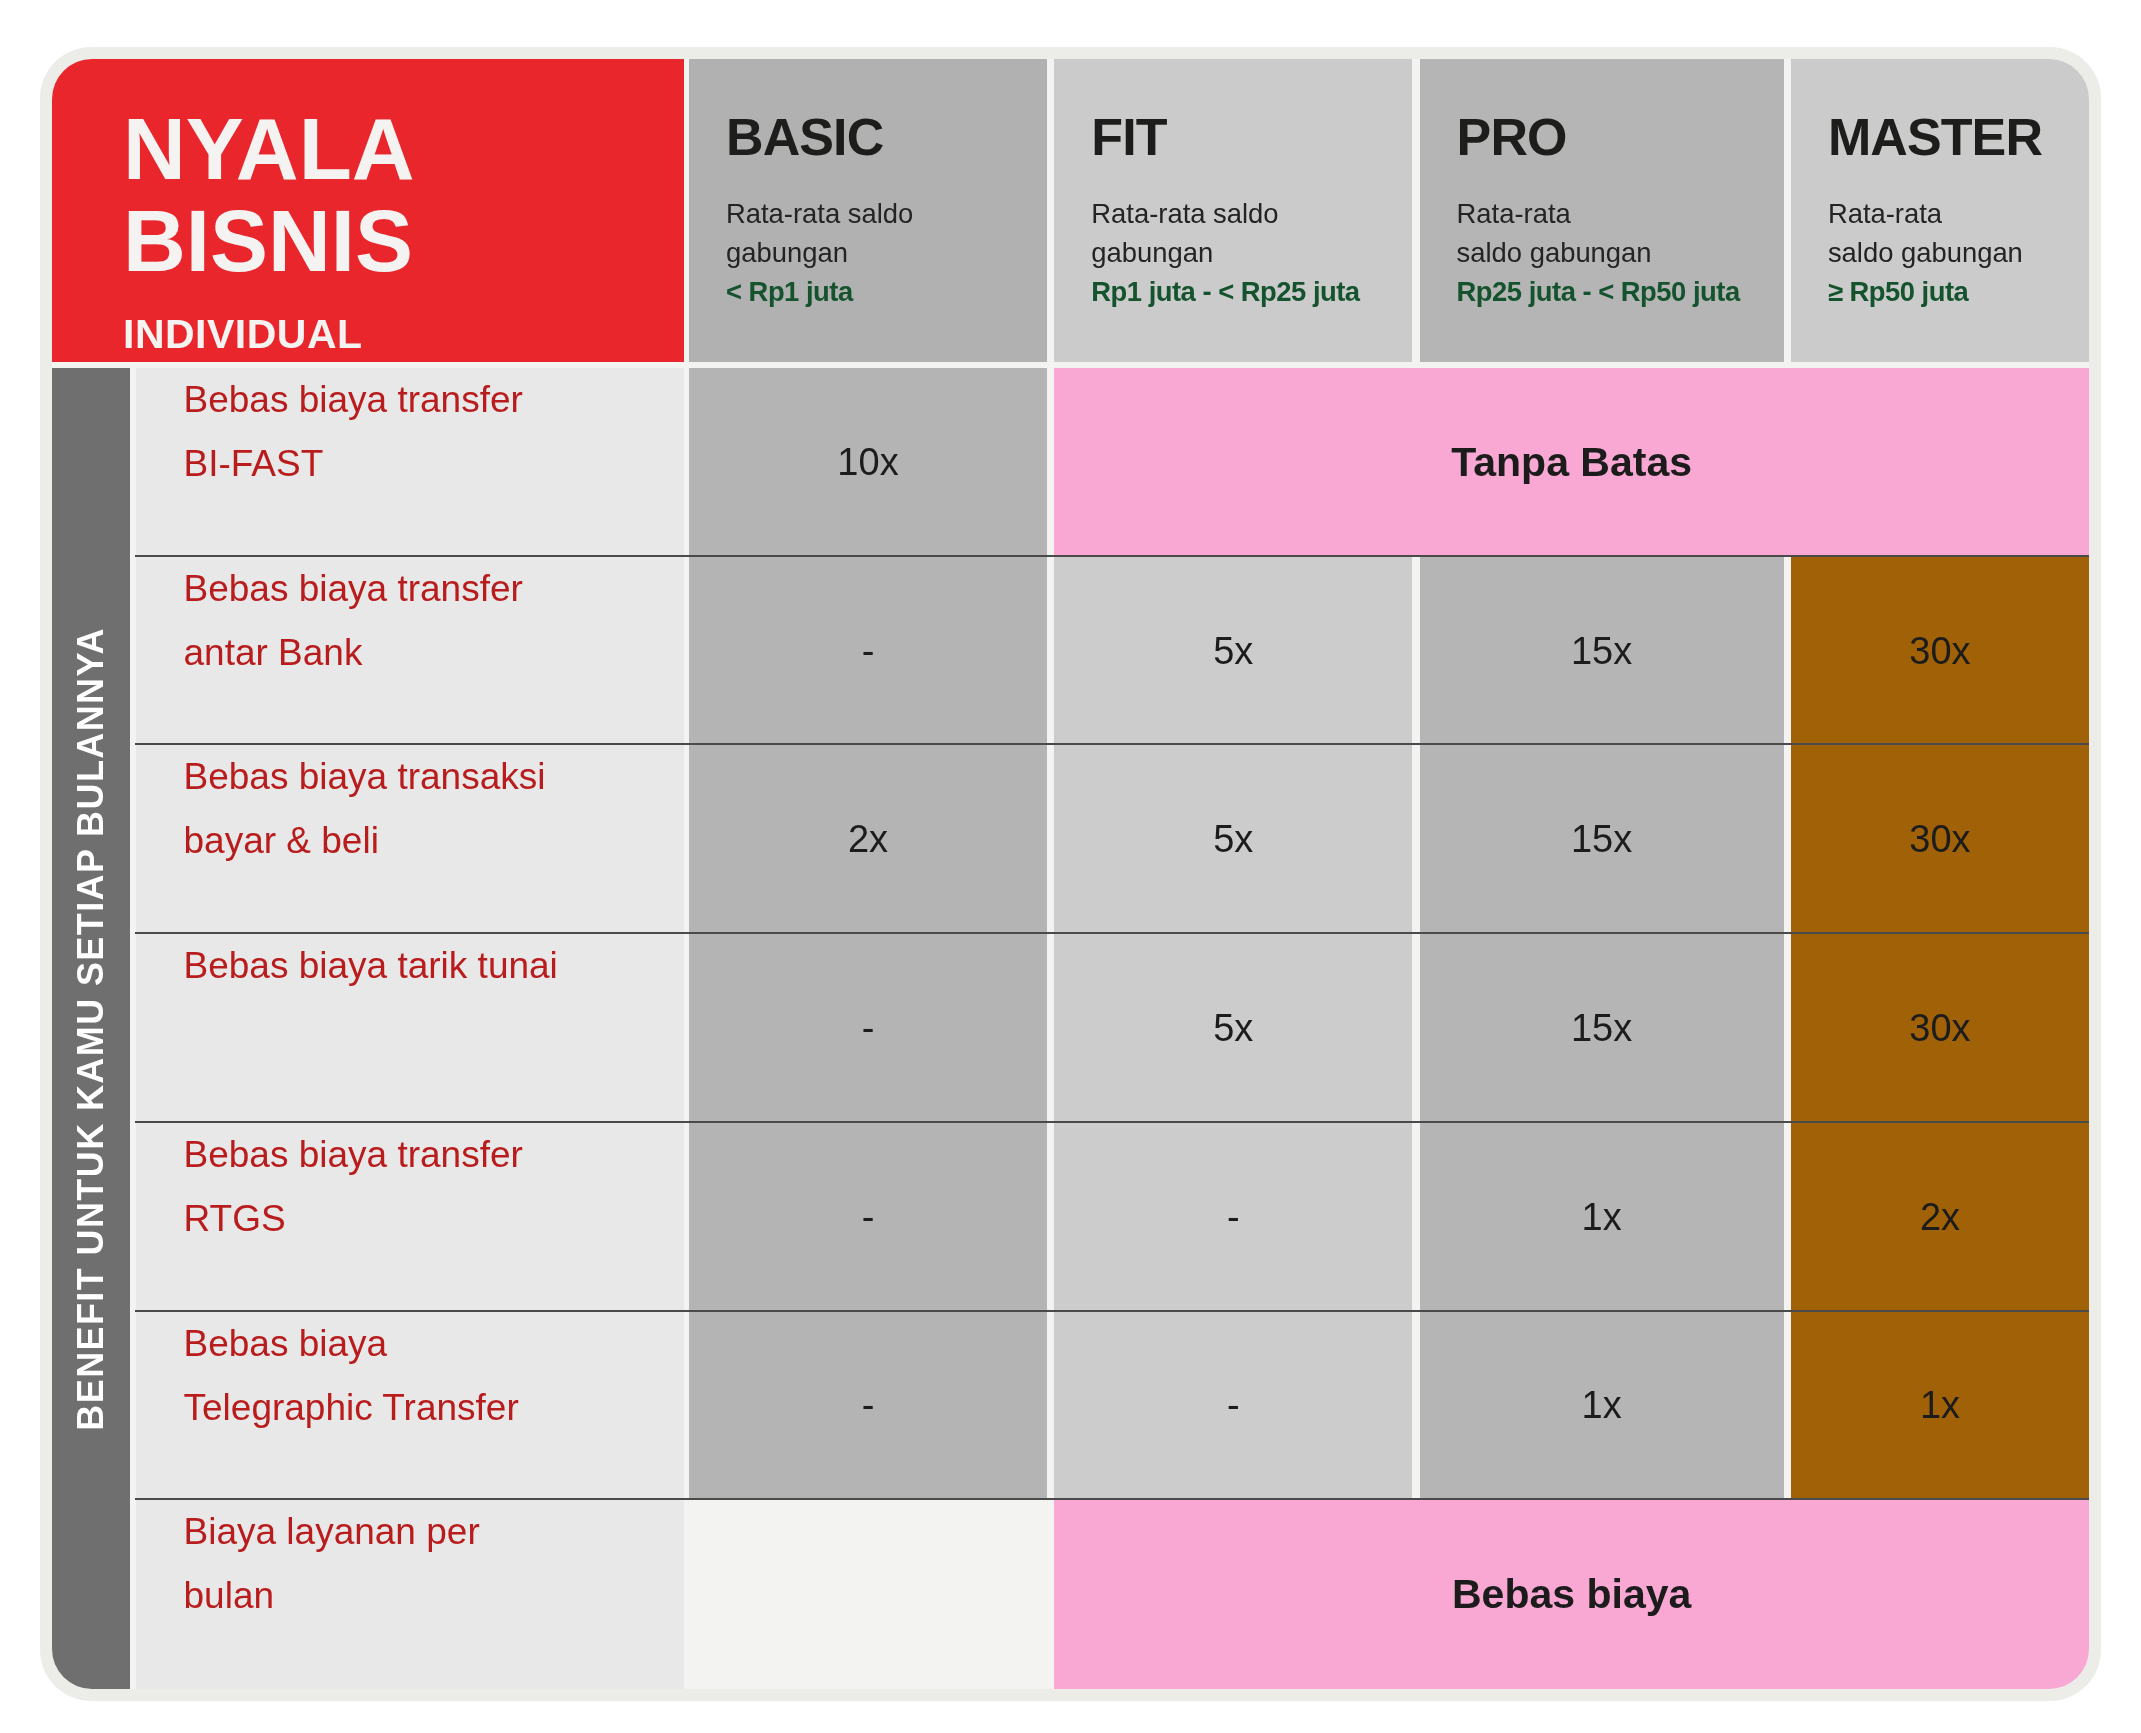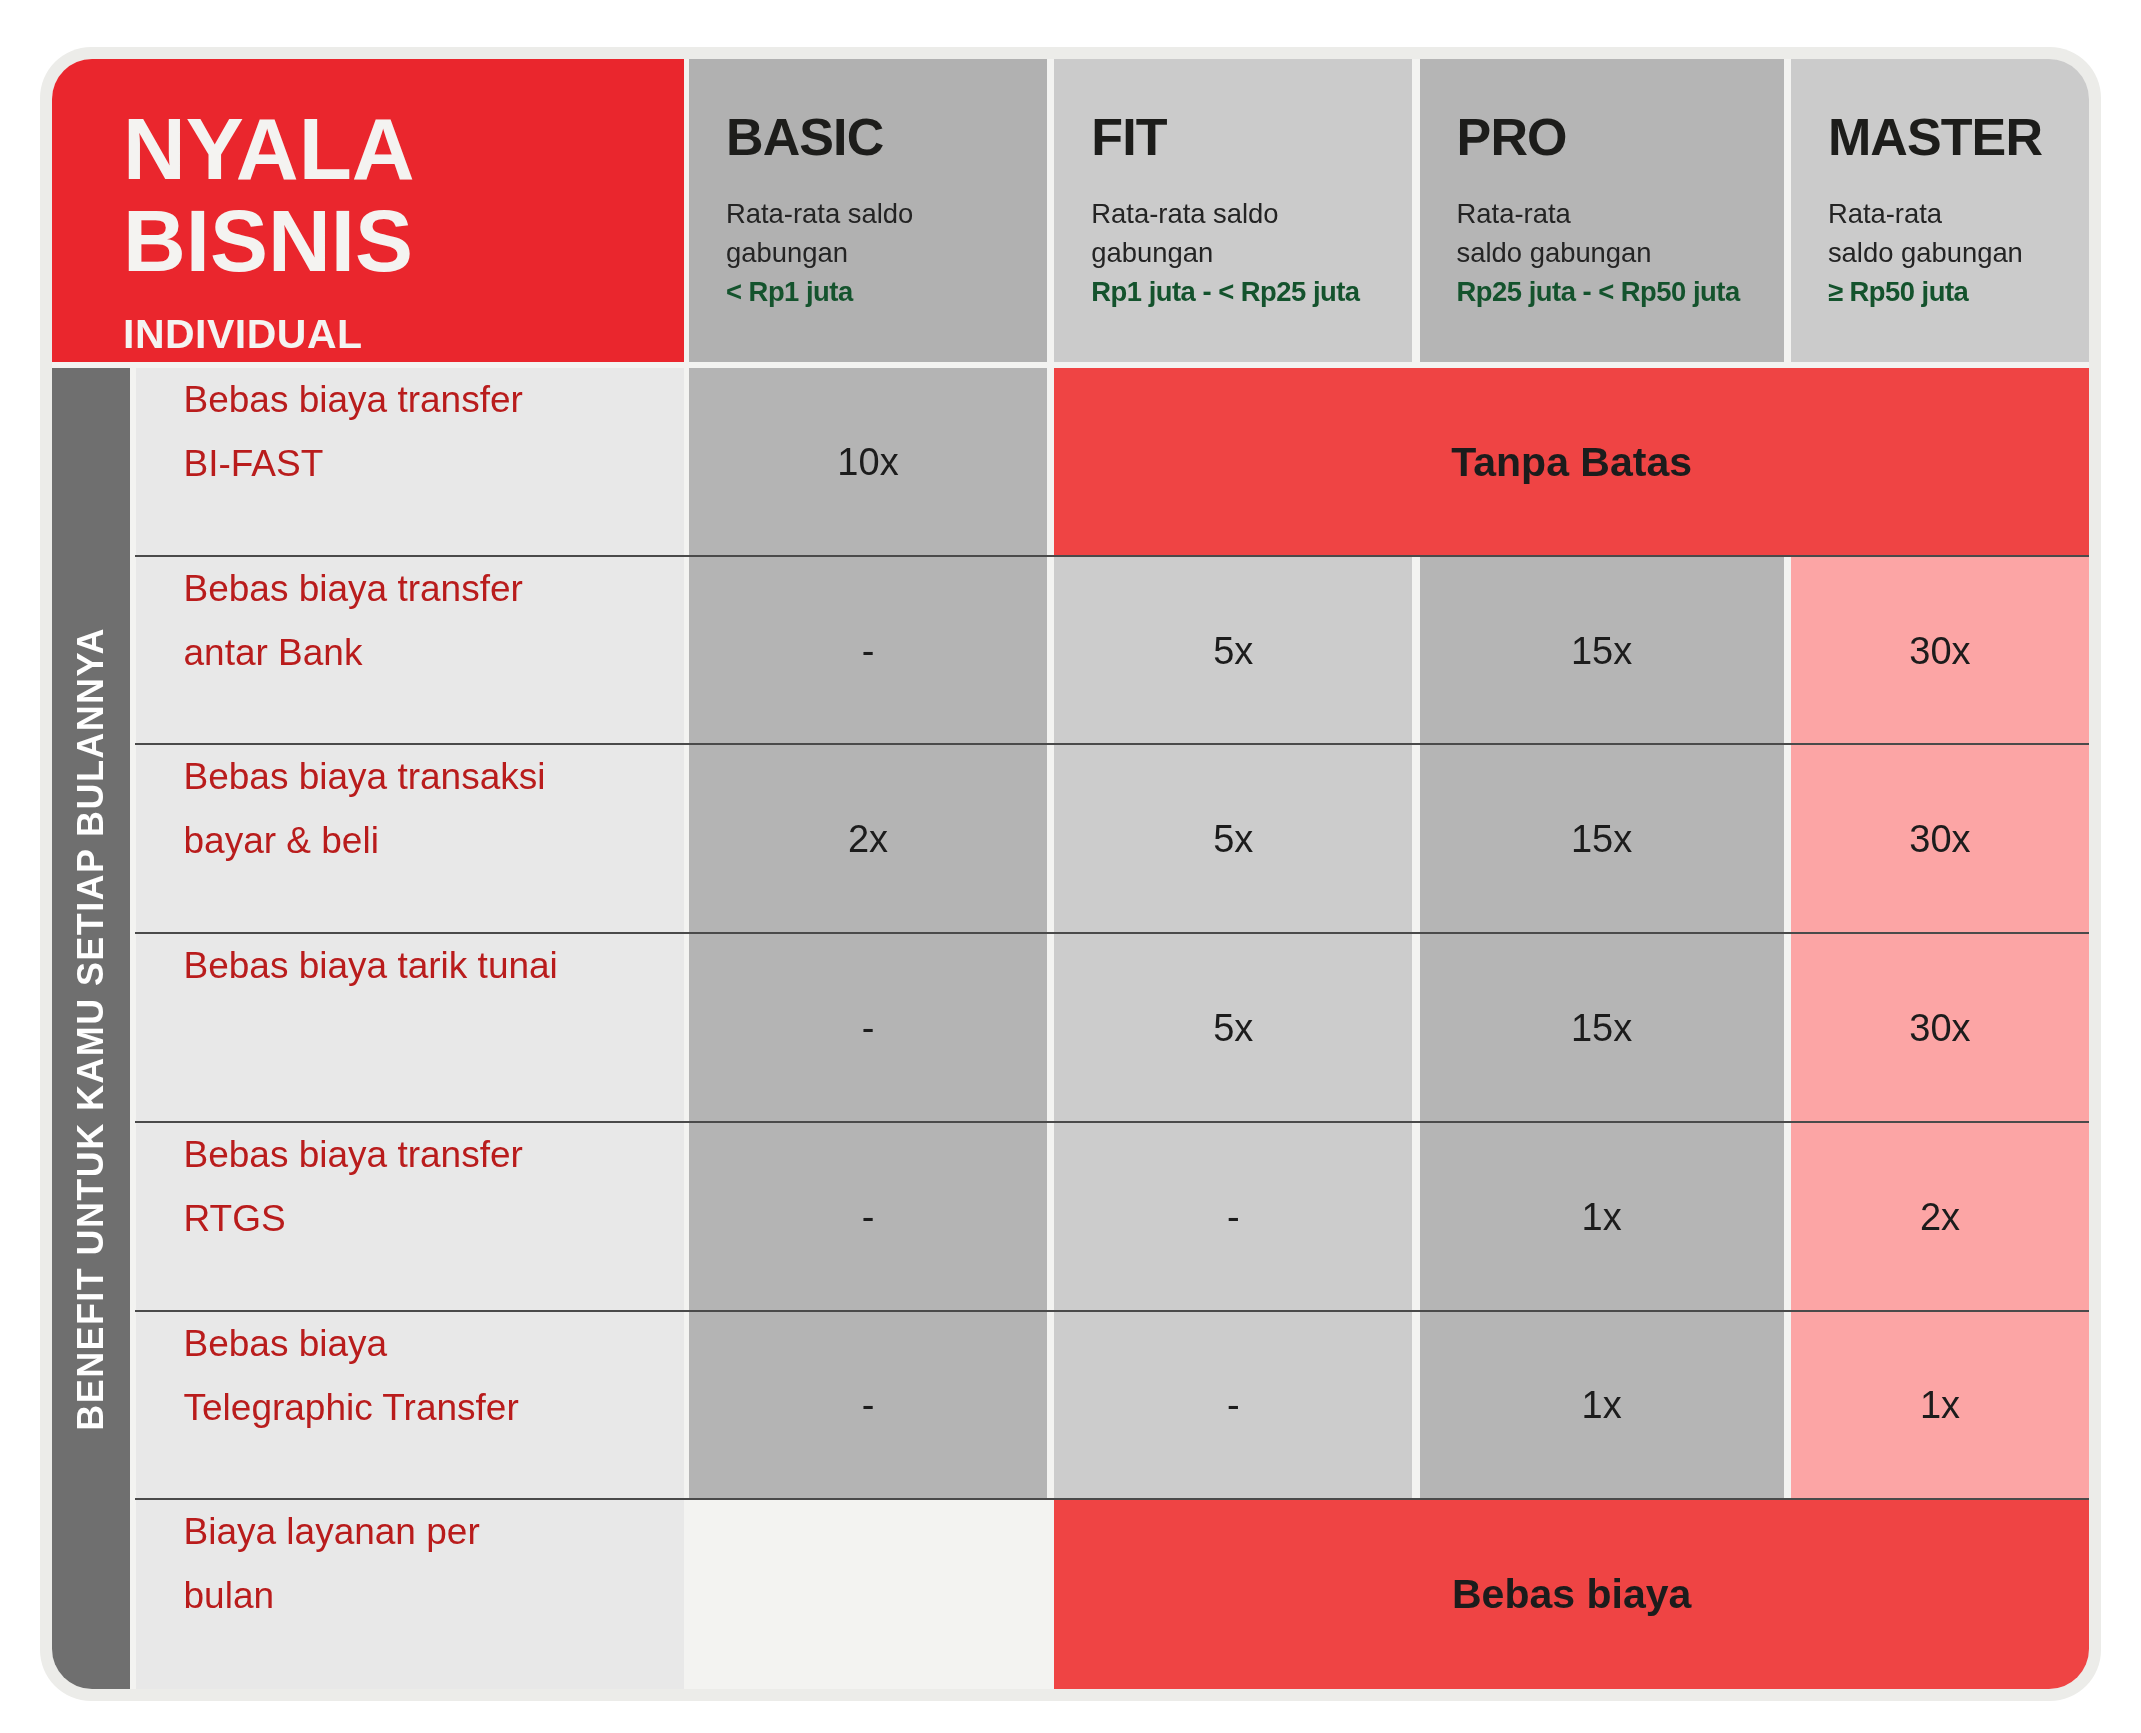--- a/index.html
+++ b/index.html
@@ -79,22 +79,22 @@
     font-size:37px;line-height:64px;color:#b91c1c;
   }
   .blabel span{display:block;}
   .val{
     display:flex;align-items:center;justify-content:center;
     font-size:38px;color:#1C1C1C;
   }
   .val.c-basic{grid-column:5;background:#B4B4B4;}
   .val.c-fit{grid-column:7;background:#CCCCCC;}
   .val.c-pro{grid-column:9;background:#B5B5B5;}
-  .val.c-master{grid-column:11;background:#fca5a5;}
-  .val.merged{grid-column:7/12;background:#ef4444;font-weight:700;font-size:41px;}
+  .val.c-master{grid-column:11;background:#a16207;}
+  .val.merged{grid-column:7/12;background:#f9a8d4;font-weight:700;font-size:41px;}
   .r1{grid-row:2}.r2{grid-row:3}.r3{grid-row:4}.r4{grid-row:5}
   .r5{grid-row:6}.r6{grid-row:7}.r7{grid-row:8}
   
   .separators{
     position:absolute;inset:0;
     display:grid;
     grid-template-columns:83px 1fr;
     grid-template-rows:309px repeat(7, 1fr);
     pointer-events:none;
   }

